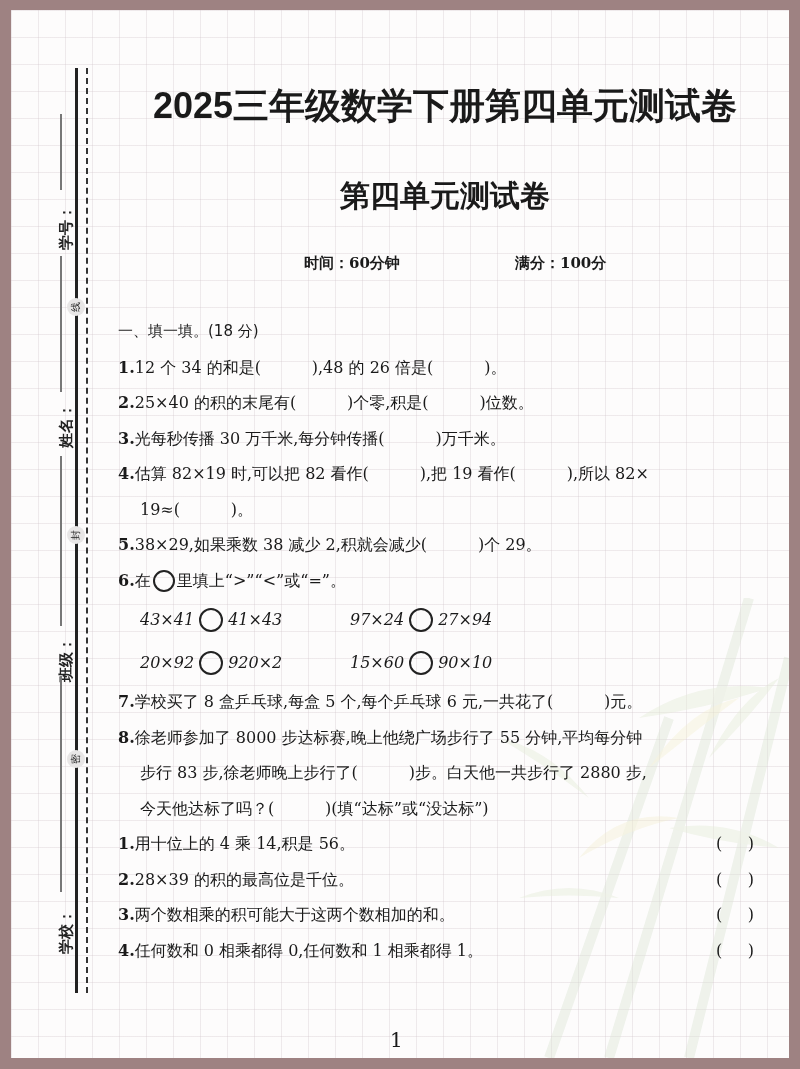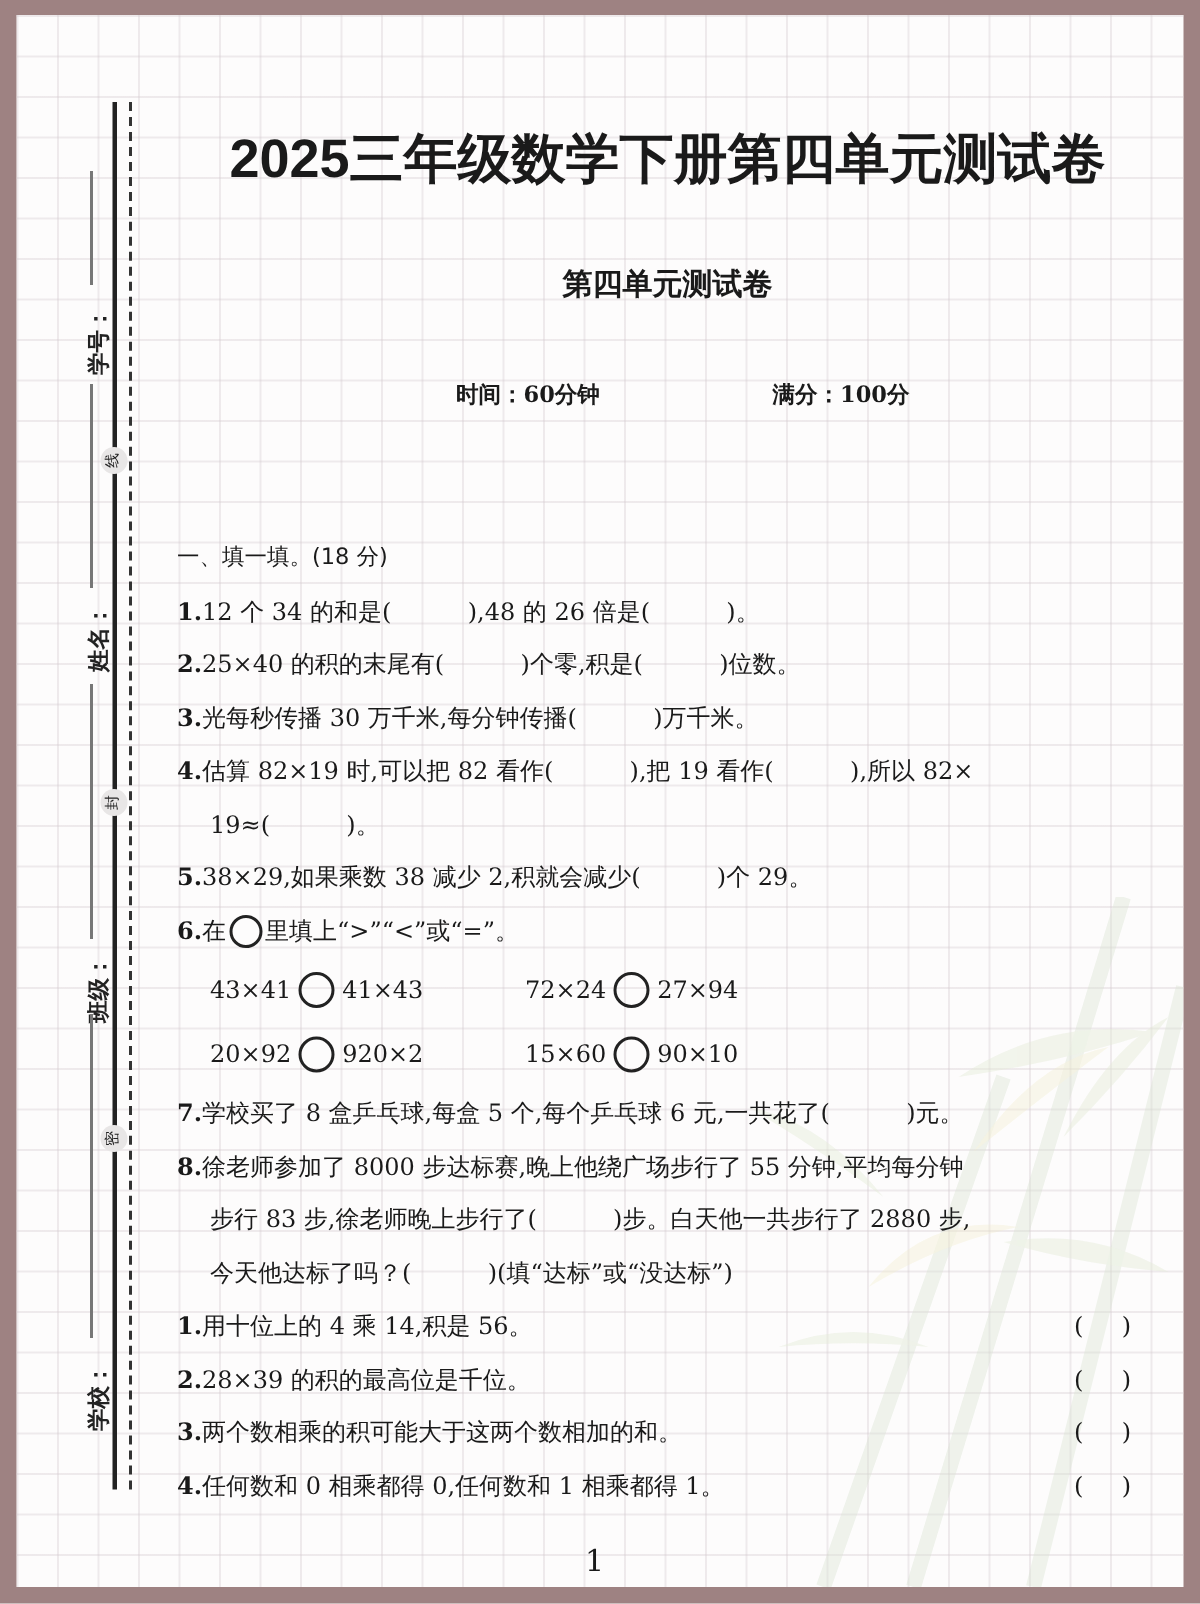--- a/index.html
+++ b/index.html
@@ -37,36 +37,36 @@
       font-family: "DejaVu Sans", sans-serif; width: 50px; text-align: center; color:#222;
     }
 
     .title {
       position: absolute; left: 90px; right: 0; top: 72px; text-align: center;
       font-size: 36px; font-weight: bold; letter-spacing: 0px;
       font-family: Liberation Sans, sans-serif;
     }
     .subtitle {
       position: absolute; left: 90px; right: 0; top: 166px; text-align: center;
-      font-size: 20px; font-weight: bold; font-family: Liberation Serif, serif;
+      font-size: 30px; font-weight: bold; font-family: Liberation Serif, serif;
     }
     .meta {
       position: absolute; top: 244px; font-size: 15px; font-weight: bold;
       font-family: "DejaVu Serif", serif;
       padding-left: 46px;
     }
     .content {
       position: absolute; left: 107px; top: 304px; width: 640px;
       font-size: 16px; font-family: "DejaVu Serif", serif;
     }
     .line { height: 35.5px; line-height: 35.5px; white-space: nowrap; position: relative; }
     .line.indent { padding-left: 22px; }
     .num { font-weight: bold; }
-    .section { font-family: "DejaVu Sans", sans-serif; font-size: 15px; margin-top: 40px; }
-    .compare { height: 43px; line-height: 43px; display: flex; padding-left: 22px; }
+    .section { font-family: "DejaVu Sans", sans-serif; font-size: 15px; }
+    .compare { height: 43px; line-height: 43px; display: flex; padding-left: 22px; font-style: italic; }
     .cmp { width: 210px; white-space: nowrap; display: flex; align-items: center; }
     .circle {
       display: inline-block; width: 20px; height: 20px; border: 2px solid #222;
       border-radius: 50%; margin: 0 5px; vertical-align: middle;
     }
     .circle-inline {
       display: inline-block; width: 18px; height: 18px; border: 2px solid #222;
       border-radius: 50%; vertical-align: middle; margin: 0 2px;
     }
     .judge { position: absolute; right: 4px; top: 0; white-space: pre; }
@@ -142,21 +142,21 @@
       <span class="num">6.</span><span>在</span><span class="circle-inline"></span><span>里填上“&gt;”“&lt;”或“=”。</span>
     </div>
 
     <div class="compare">
       <div class="cmp">
           <span>43×41</span>
           <span class="circle"></span>
           <span>41×43</span>
         </div>
       <div class="cmp">
-          <span>72×24</span>
+          <span>97×24</span>
           <span class="circle"></span>
           <span>27×94</span>
         </div>
     </div>
     <div class="compare">
       <div class="cmp">
           <span>20×92</span>
           <span class="circle"></span>
           <span>920×2</span>
         </div>

